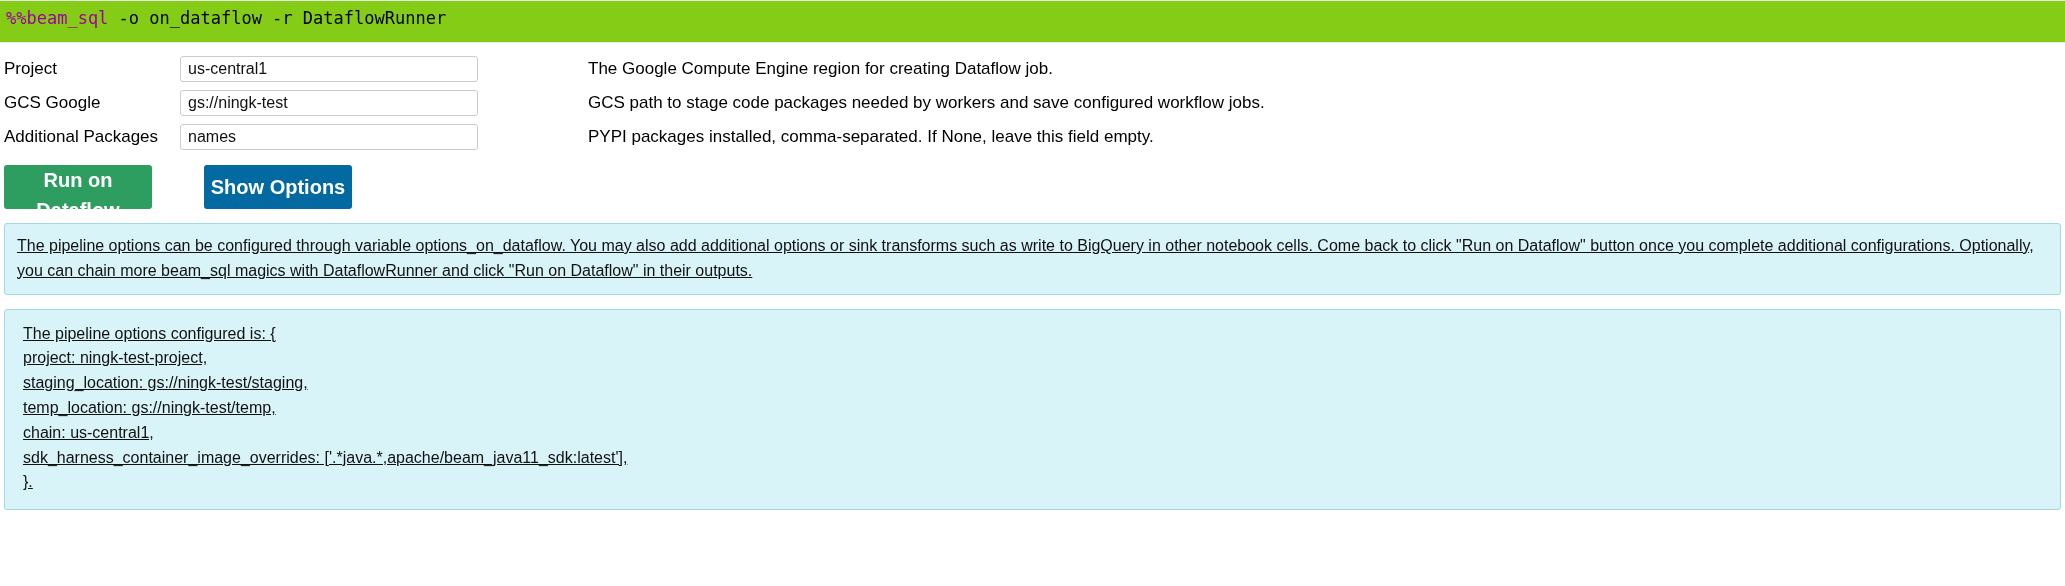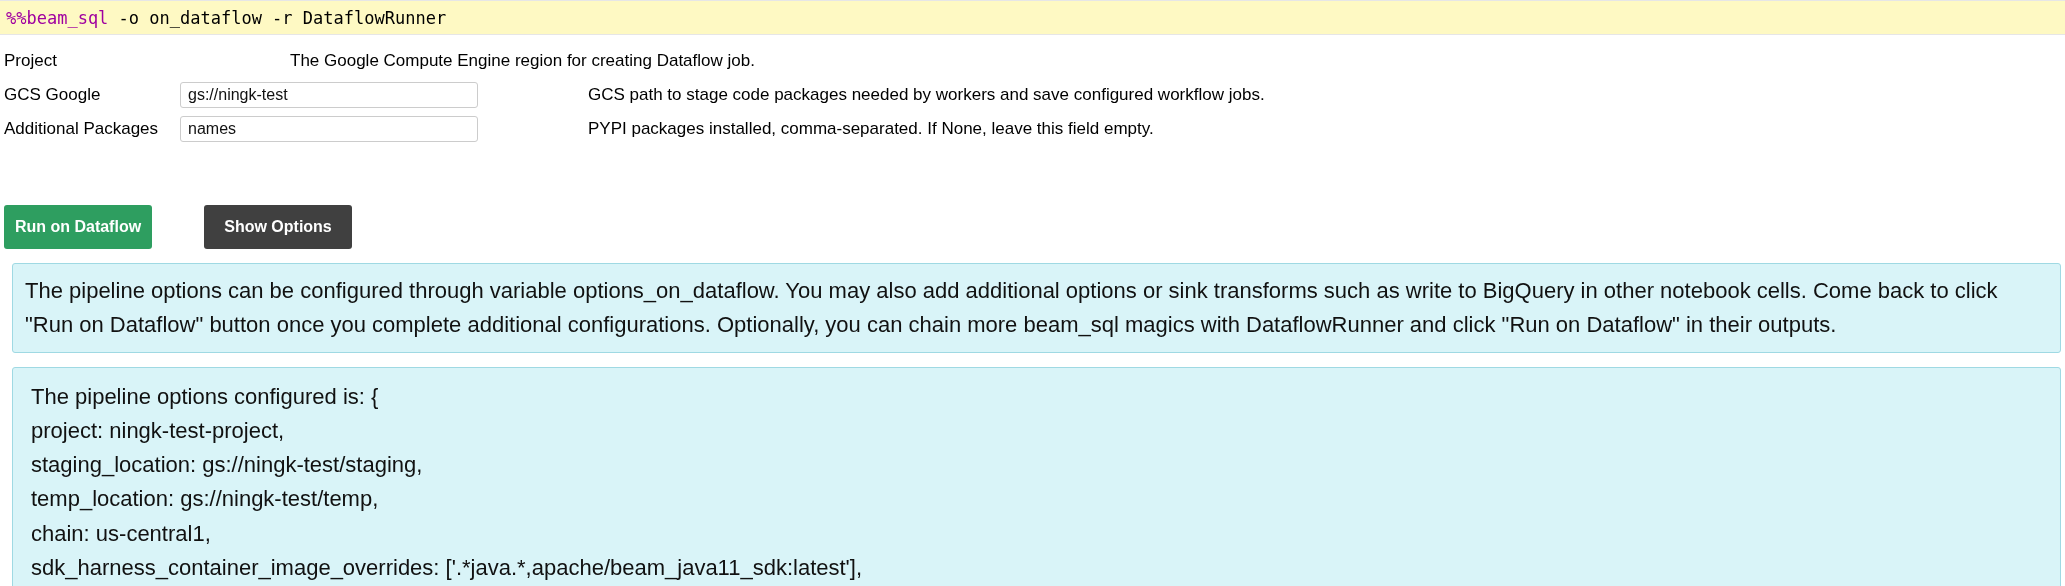--- a/index.html
+++ b/index.html
@@ -13,24 +13,24 @@
     font-size: 17px;
     color: #000000;
   }
   .page {
     width: 2065px;
     box-sizing: border-box;
   }
 
   
   .code-cell {
-    background: #fef9c3;
+    background: #84cc16;
     border-top: 1px solid #e6e6e6;
     border-bottom: 1px solid #e6e6e6;
-    padding: 6px 0 4px 0;
+    padding: 6px 0 12px 0;
     font-family: "DejaVu Sans Mono", monospace;
     font-size: 17px;
     line-height: 1.35;
   }
   .code-line {
     padding-left: 6px;
     white-space: pre;
   }
   .magic {
     color: #a000a0;
@@ -81,49 +81,49 @@
     display: flex;
     align-items: center;
     margin-top: 12px;
     padding-left: 4px;
   }
   .btn {
     border: none;
     cursor: pointer;
     color: #ffffff;
     font-family: "Liberation Sans", sans-serif;
-    font-size: 16px;
+    font-size: 20px;
     font-weight: bold;
     border-radius: 3px;
     height: 44px;
     line-height: 30px;
     text-align: center;
     padding: 0;
-    margin-top: 48px;
   }
   .btn-run {
     width: 148px;
     background: #2e9e60;
   }
   .btn-options {
     width: 148px;
-    background: #404040;
+    background: #0369a1;
     margin-left: 52px;
   }
 
   
   .infobox {
-    margin: 14px 4px 0 12px;
+    margin: 14px 4px 0 4px;
     background: #d9f4f8;
     border: 1px solid #9fd9e3;
     border-radius: 3px;
     padding: 10px 12px;
-    font-size: 22px;
+    font-size: 16px;
     line-height: 1.55;
     color: #111;
+    text-decoration: underline;
   }
   .infobox.tall {
     padding: 12px 12px 14px 12px;
   }
   .infobox p {
     margin: 0;
   }
   .opt-line {
     white-space: pre;
     padding-left: 6px;
@@ -136,20 +136,21 @@
 
   <div class="code-cell">
     <div class="code-line"><span class="magic">%%beam_sql</span><span class="code-plain"> -o on_dataflow -r DataflowRunner</span></div>
   </div>
 
   <div class="form">
 
 
     <div class="form-row">
       <div class="form-label">Project</div>
+      <input class="form-input" type="text" value="us-central1" style="">
       <div class="form-help">The Google Compute Engine region for creating Dataflow job.</div>
     </div>
 
     <div class="form-row">
       <div class="form-label">GCS Google</div>
       <input class="form-input" type="text" value="gs://ningk-test" style="">
       <div class="form-help">GCS path to stage code packages needed by workers and save configured workflow jobs.</div>
     </div>
 
     <div class="form-row">

